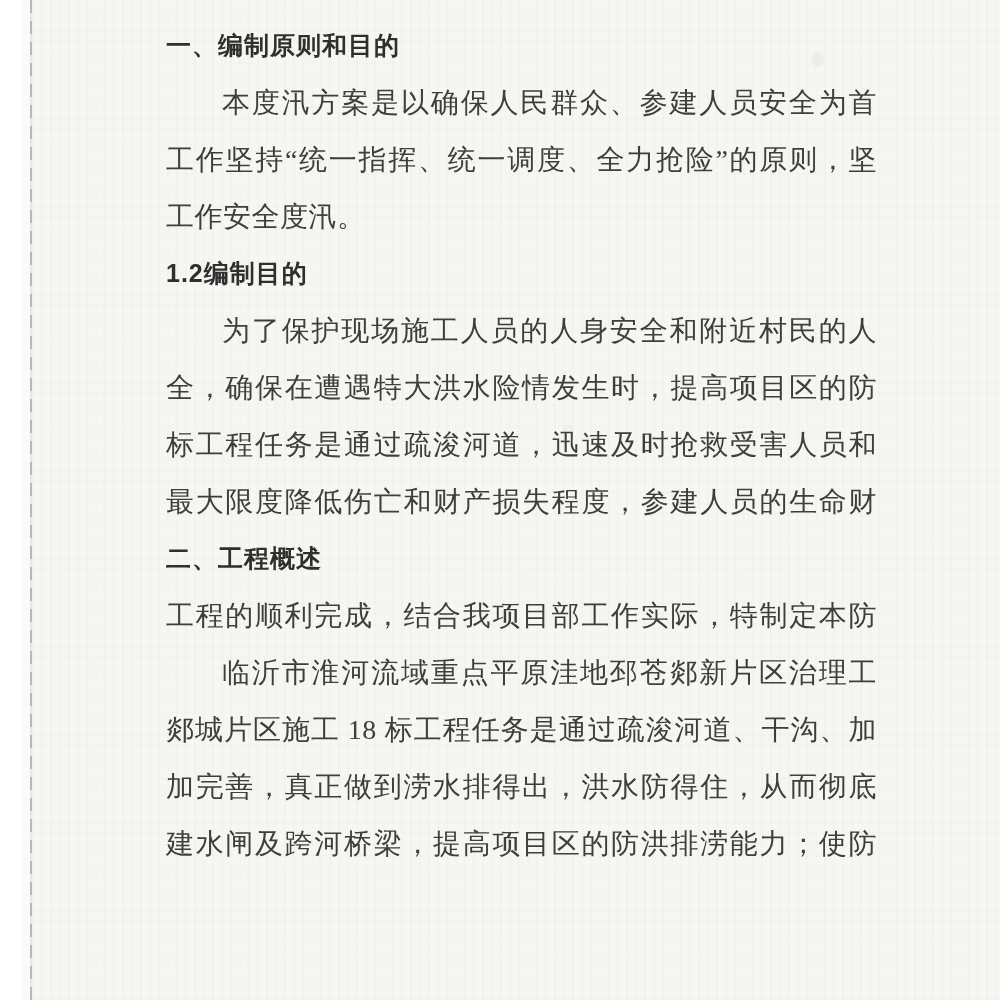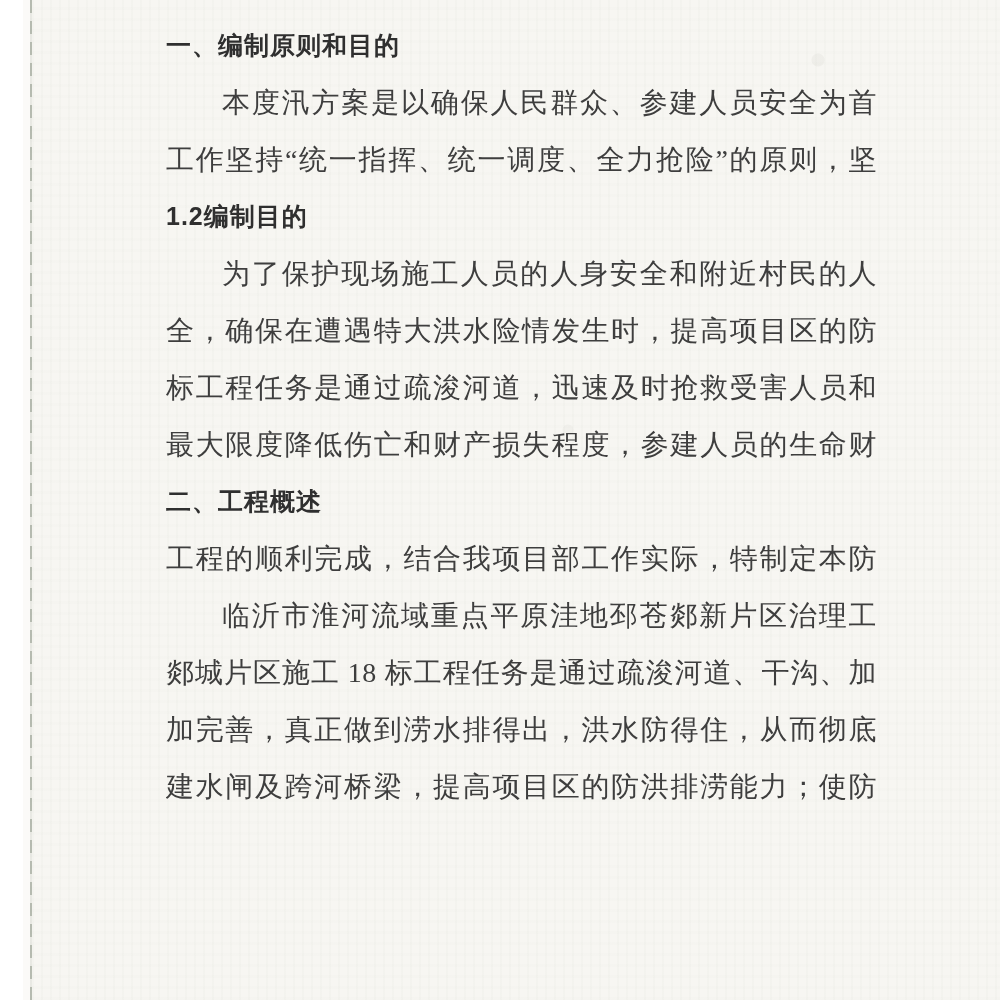--- a/index.html
+++ b/index.html
@@ -85,20 +85,21 @@
 
 <div class="scan-page">
   <div class="edge-left-strip"></div>
   <div class="edge-left-line"></div>
   <div class="edge-right-line"></div>
 
   <div class="content">
     <div class="line h1">一、编制原则和目的</div>
     <div class="line p first">本度汛方案是以确保人民群众、参建人员安全为首要目的，防洪</div>
     <div class="line p">工作坚持“统一指挥、统一调度、全力抢险”的原则，坚持“服从大局、</div>
+    <div class="line p short">工作安全度汛。</div>
     <div class="line h2">1.2编制目的</div>
     <div class="line p first">为了保护现场施工人员的人身安全和附近村民的人身及财产安</div>
     <div class="line p">全，确保在遭遇特大洪水险情发生时，提高项目区的防洪排涝能力，</div>
     <div class="line p">标工程任务是通过疏浚河道，迅速及时抢救受害人员和现场财产，</div>
     <div class="line p">最大限度降低伤亡和财产损失程度，参建人员的生命财产安全和本次</div>
     <div class="line h1">二、工程概述</div>
     <div class="line p">工程的顺利完成，结合我项目部工作实际，特制定本防洪度汛方案。</div>
     <div class="line p first">临沂市淮河流域重点平原洼地邳苍郯新片区治理工程（第二批）</div>
     <div class="line p">郯城片区施工 18 标工程任务是通过疏浚河道、干沟、加固堤防，改</div>
     <div class="line p">加完善，真正做到涝水排得出，洪水防得住，从而彻底改变低洼易涝</div>

